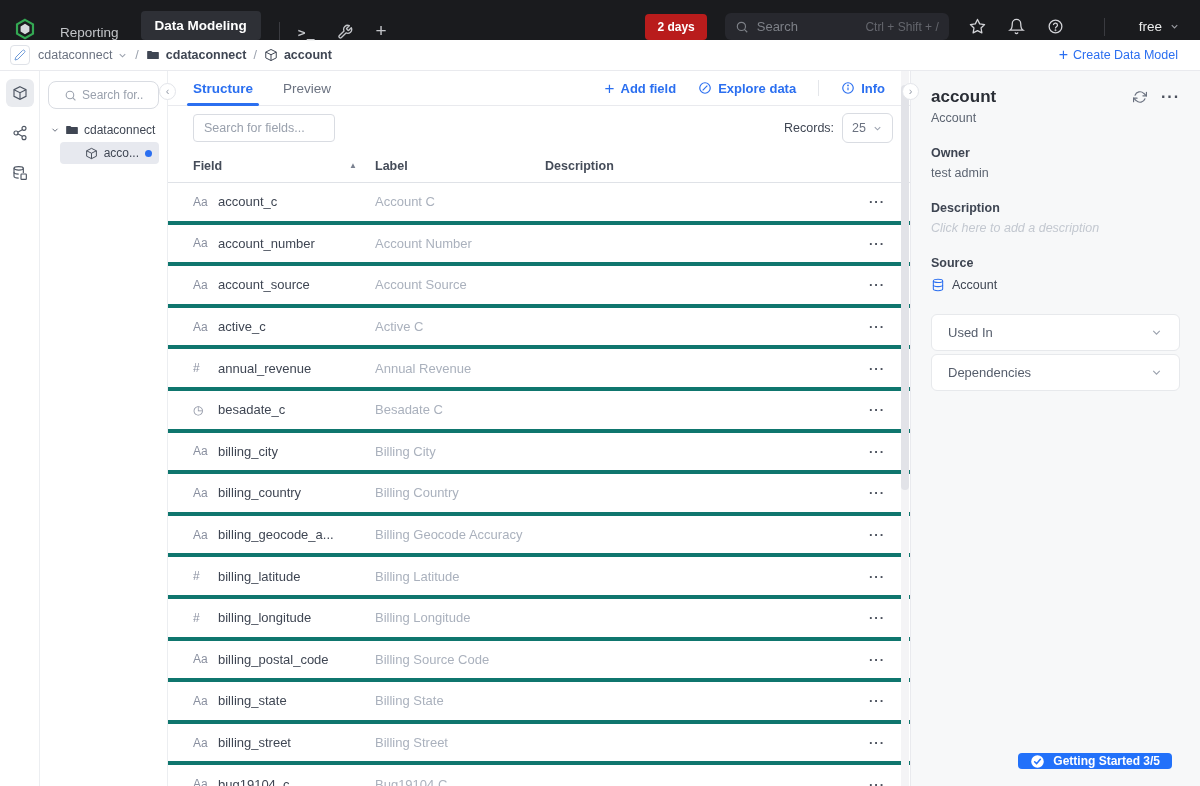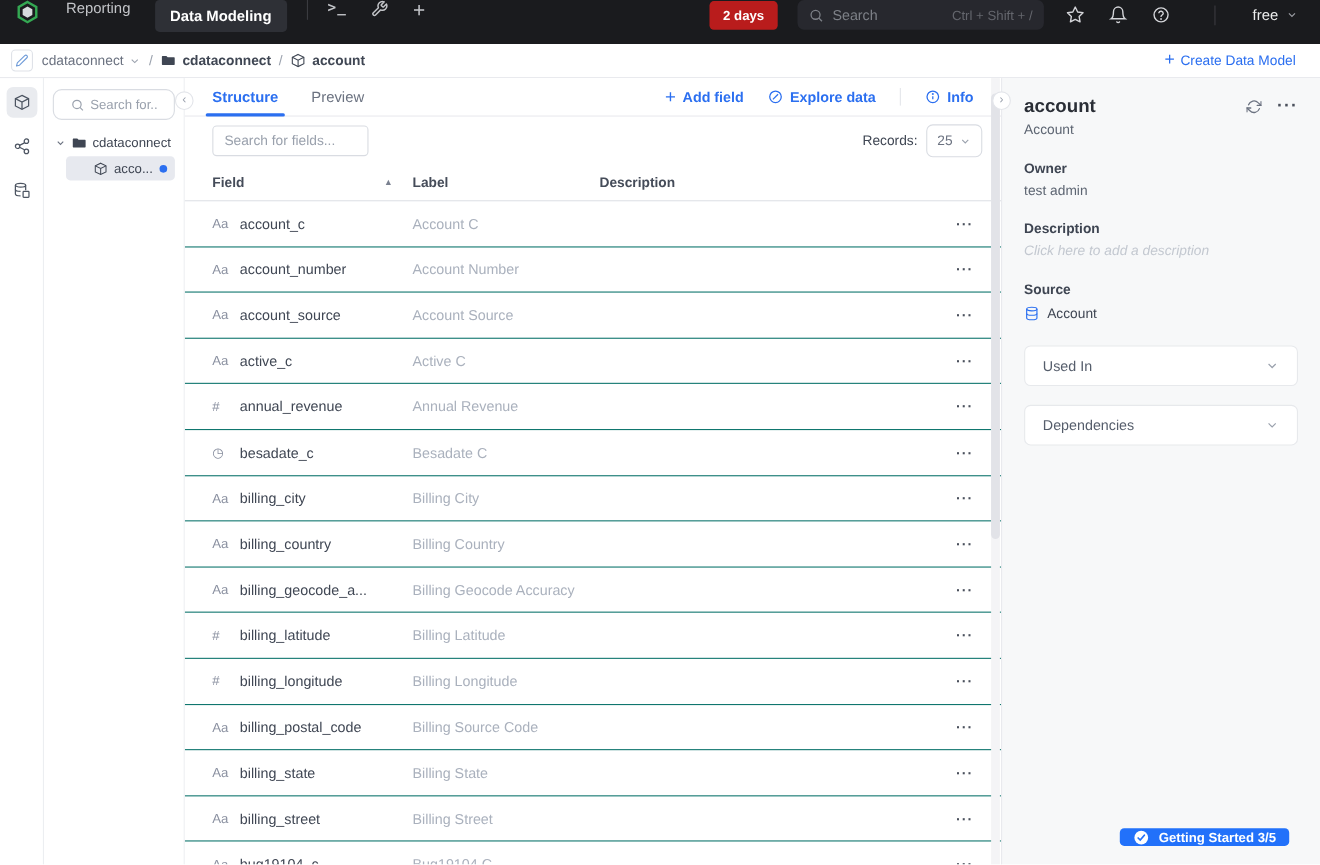--- a/index.html
+++ b/index.html
@@ -2,21 +2,21 @@
 <html><head>
 <meta charset="utf-8">
 <style>
   * { box-sizing: border-box; margin: 0; padding: 0; }
   html,body { width:1200px; height:786px; overflow:hidden; font-family:"Liberation Sans",sans-serif; background:#fff; }
   svg { display:block; }
   .ic { flex:0 0 auto; }
   [data-interactable="true"] { cursor:pointer; }
 
   
-  .navbar { height:40px; background:#1a1b1e; display:flex; align-items:flex-start; padding:0 14px; color:#cfd1d4; }
+  .navbar { height:40px; background:#1a1b1e; display:flex; align-items:flex-end; padding:0 14px; color:#cfd1d4; }
   .logo { width:22px; height:22px; }
   .nav-tab { font-size:13.5px; color:#c3c5c9; margin-left:24px; }
   .nav-tab.active { background:#2e3036; color:#fff; font-weight:700; padding:7px 14px; border-radius:4px; margin-left:22px; }
   .nav-divider { width:1px; height:18px; background:#3a3b40; margin:0 18px; }
   .nav-icon { color:#c3c5c9; margin-right:22px; display:flex; align-items:center; }
   .term-glyph { font-family:"DejaVu Sans Mono",monospace; font-size:13px; font-weight:700; letter-spacing:1px; }
   .plus-glyph { font-size:19px; font-weight:400; line-height:1; }
   .nav-right { margin-left:auto; display:flex; align-items:center; }
   .trial-badge { background:#b91c1c; color:#fff; font-size:12px; font-weight:700; padding:6px 12px; border-radius:4px; margin-right:18px; }
   .nav-search { width:224px; height:27px; background:#27282e; border-radius:6px; display:flex; align-items:center; padding:0 10px; margin-right:20px; }
@@ -74,21 +74,21 @@
   .records-select .chev { color:#9aa1ad; }
 
   .thead { height:34px; display:flex; align-items:center; padding:0 25px; border-bottom:1px solid #dfe2e7; font-size:12.5px; font-weight:700; color:#454c59; }
   .col-field { width:182px; display:flex; align-items:center; }
   .col-field .sort { margin-left:auto; margin-right:18px; font-size:8px; color:#7a8190; }
   .col-label { width:170px; }
   .col-desc { flex:1; }
   .col-menu { width:40px; }
 
   .tbody { flex:1; overflow:hidden; }
-  .trow { display:flex; align-items:center; height:41.6px; border-bottom:1px solid #0f766e; padding:0 25px; font-size:13px;justify-content:center; }
+  .trow { display:flex; align-items:center; height:41.6px; border-bottom:4px solid #0f766e; padding:0 25px; font-size:13px;justify-content:center; }
   .cell-field { width:182px; display:flex; align-items:center; gap:8px; color:#3f4653; }
   .tglyph { width:17px; color:#8a90a0; font-size:12px; }
   .cell-label { width:170px; color:#aab1bd; }
   .cell-desc { flex:1; }
   .cell-menu { width:40px; text-align:right; color:#4a505c; font-weight:700; font-size:13px; letter-spacing:1px; }
 
   .scroll-track { position:absolute; top:0; right:1px; bottom:0; width:8px; background:#f4f4f6; }
   .scroll-thumb { position:absolute; top:14px; right:1px; width:8px; height:405px; background:#e2e3e8; border-radius:4px; }
 
   
@@ -96,21 +96,21 @@
   .detail-head { display:flex; align-items:center; }
   .detail-title { font-size:17px; font-weight:700; color:#2a2e36; }
   .detail-head-icons { margin-left:auto; display:flex; align-items:center; gap:14px; color:#6b7280; }
   .detail-ellipsis { font-weight:700; letter-spacing:1px; color:#4a505c; }
   .detail-sub { font-size:12.5px; color:#5d6572; margin-top:4px; }
   .meta-label { font-size:12.5px; font-weight:700; color:#3e4552; margin-top:21px; }
   .meta-value { font-size:12.5px; color:#5d6572; margin-top:6px; }
   .meta-placeholder { font-size:12.5px; font-style:italic; color:#c3c8d0; margin-top:6px; }
   .source-row { display:flex; align-items:center; gap:7px; margin-top:8px; font-size:12.5px; color:#3f4653; }
   .source-row .ic { color:#2b6ff0; }
-  .cards { margin-top:22px; display:flex; flex-direction:column; gap:17px; }
+  .cards { margin-top:22px; display:flex; flex-direction:column; gap:3px; }
   .card { background:#fff; border:1px solid #e7e9ec; border-radius:6px; height:37px; display:flex; align-items:center; padding:0 16px; font-size:13px; color:#555d6b; }
   .card .chev { margin-left:auto; color:#9aa1ad; }
 
   .getting-started { position:absolute; right:28px; bottom:17px; background:#2271fa; border-radius:4px; height:16px; display:flex; align-items:center; gap:8px; padding:0 12px; color:#fff; font-size:12px; font-weight:700; }
 </style>
 </head>
 <body>
 
 <div class="navbar" data-interactable="false">
   <span class="logo ic" data-interactable="true">

